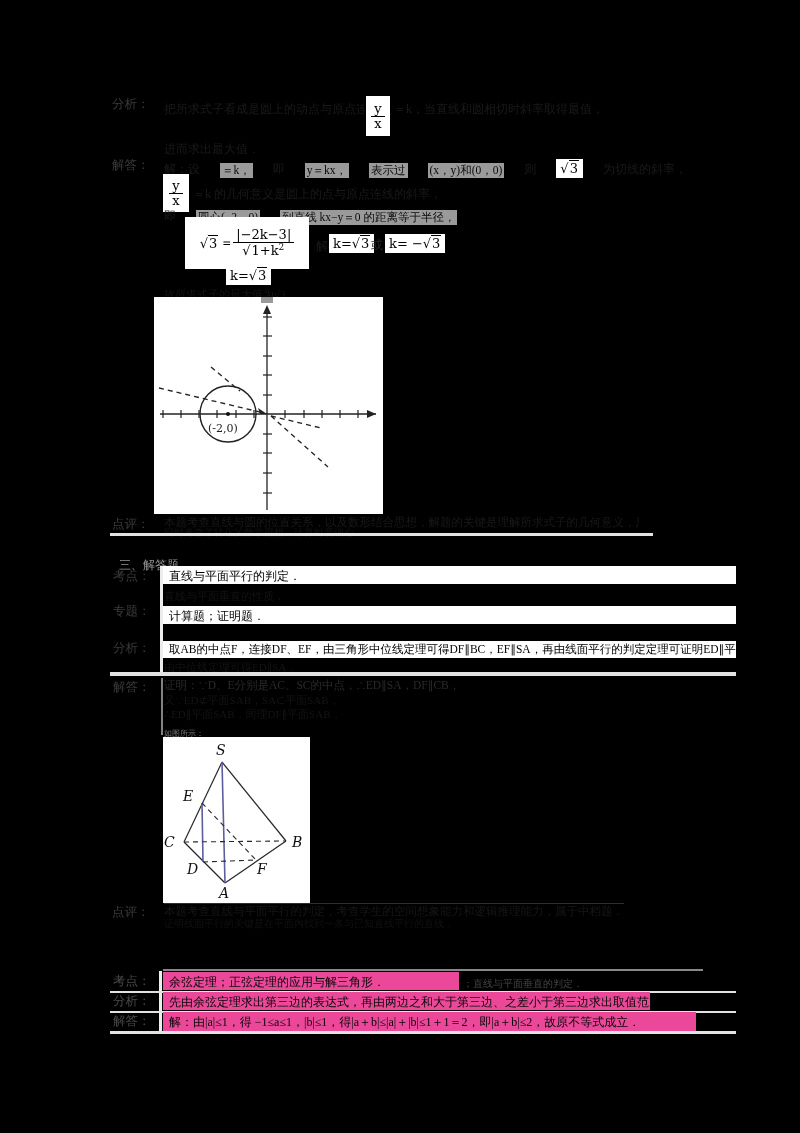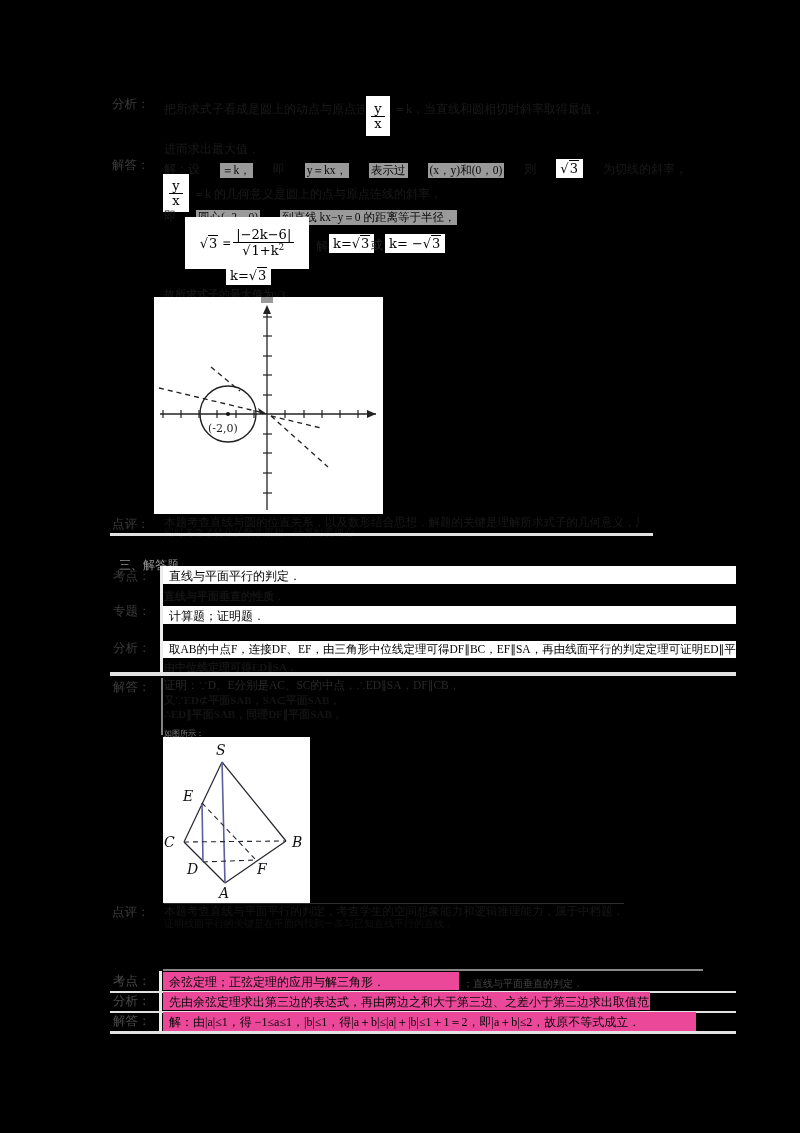--- a/index.html
+++ b/index.html
@@ -1,20 +1,20 @@
 <!DOCTYPE html>
 <html><head>
 <meta charset="utf-8">
 <style>
   html,body{margin:0;padding:0;background:#000;}
   #page{position:relative;width:736px;height:1133px;background:#000;overflow:hidden;
         font-family:"Liberation Serif",serif;}
   .abs{position:absolute;}
   .faint{color:#1a1a1a;font-size:12px;white-space:nowrap;overflow:hidden;}
-  .faint2{color:#141414;font-size:11px;white-space:nowrap;overflow:hidden;font-weight:bold;}
+  .faint2{color:#141414;font-size:11px;white-space:nowrap;overflow:hidden;}
   .vis{color:#3b3b3b;font-size:12.5px;white-space:nowrap;}
   .chip{background:#9a9a9a;color:#0a0a0a;font-size:11.5px;padding:0 2px;white-space:nowrap;}
   .wb{background:#fff;color:#000;font-family:"DejaVu Serif",serif;}
   .band{background:#fff;color:#000;overflow:hidden;white-space:nowrap;}
   .gband{background:#ec4899;color:#060606;overflow:hidden;white-space:nowrap;}
   .bandtxt{font-size:12px;padding:2px 3px 0 6px;font-family:"Liberation Serif",serif;}
   .hline{background:#e2e2e2;}
   .vline{background:#ededed;}
   .flexrow{display:flex;align-items:flex-end;gap:20px;white-space:nowrap;}
   .frac{display:inline-flex;flex-direction:column;align-items:center;line-height:1.05;}
@@ -65,21 +65,21 @@
   <div class="abs flexrow" style="left:164px;top:209px;height:16px;">
     <span class="faint">即</span>
     <span class="chip">圆心(−2，0)</span>
     <span class="chip">到直线 kx−y＝0 的距离等于半径，</span>
   </div>
 
   <div class="abs wb mathbox" style="left:185px;top:217px;width:124px;height:52px;">
     <span class="sq" style="margin-right:2px;">√<span class="ov">3</span></span>
     <span>＝</span>
     <span class="frac">
-      <span class="num">|−2k−6|</span>
+      <span class="num">|−2k−3|</span>
       <span class="sq">√<span class="ov"><span>1+k</span><sup>2</sup></span></span>
     </span>
   </div>
   <div class="abs faint" style="left:316px;top:238px;">解得</div>
   <div class="abs wb sq" style="left:329px;top:234px;padding:2px 4px;font-size:13px;"><span>k=</span>√<span class="ov">3</span></div>
   <div class="abs" style="left:371px;top:237px;color:#262626;font-size:12px;">或</div>
   <div class="abs wb sq" style="left:385px;top:234px;padding:2px 4px;font-size:13px;"><span>k= −</span>√<span class="ov">3</span></div>
   <div class="abs wb sq" style="left:226px;top:266px;padding:2px 4px;font-size:13px;"><span>k=</span>√<span class="ov">3</span></div>
   <div class="abs faint2" style="left:164px;top:287px;max-width:220px;">故所求式子的最大值为√3．</div>
 

